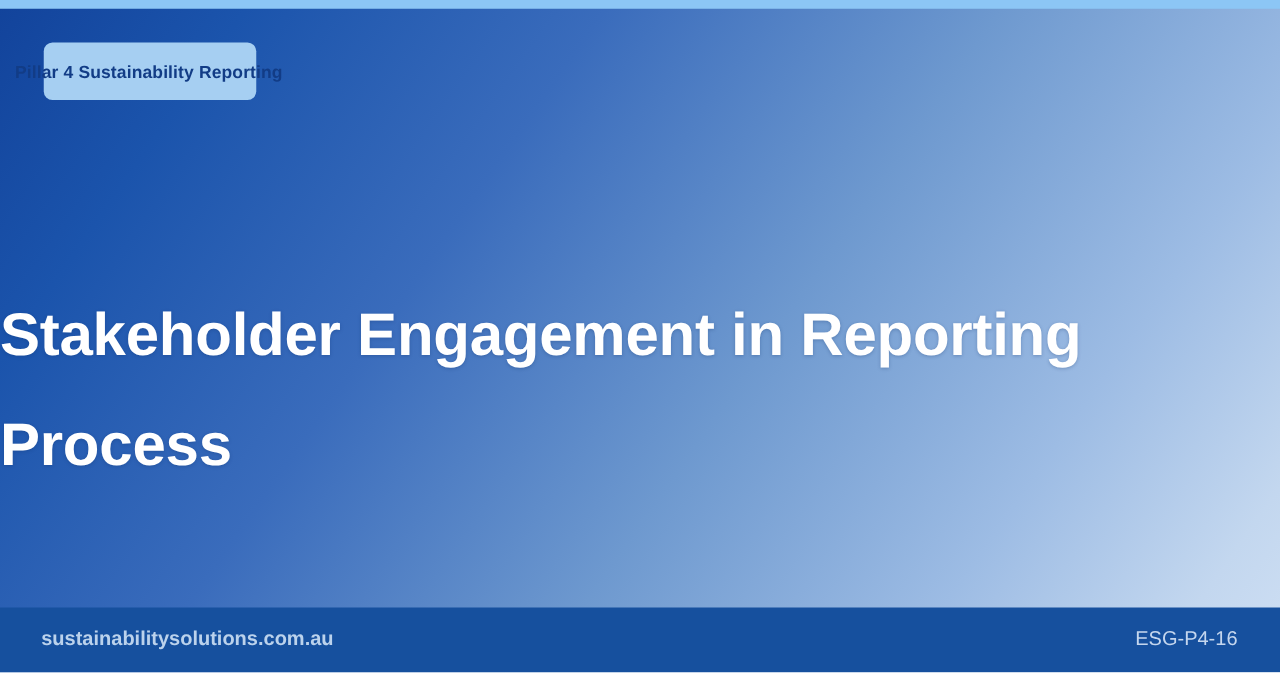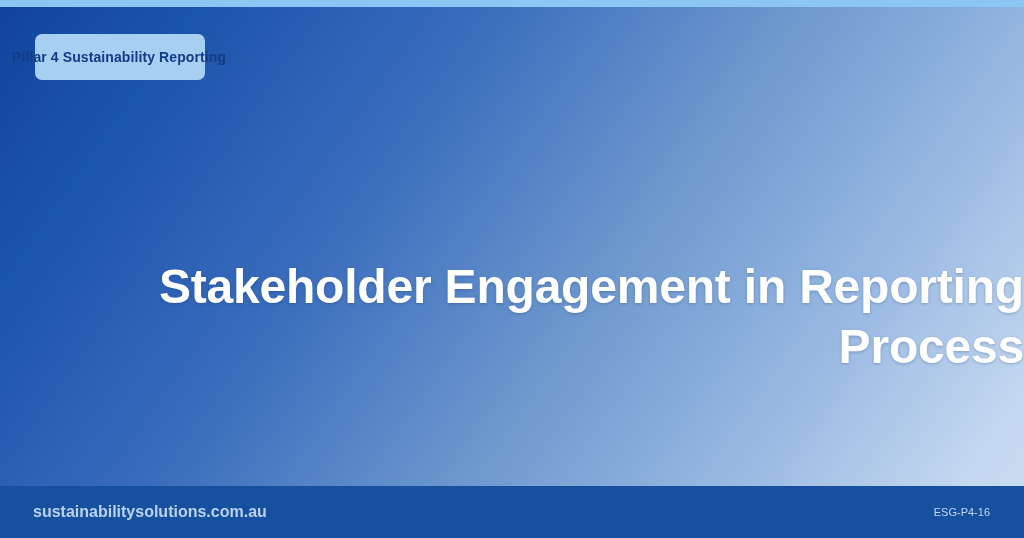--- a/index.html
+++ b/index.html
@@ -66,28 +66,27 @@
     white-space: nowrap;
     letter-spacing: 0.1px;
   }
 
   
   .title {
     position: absolute;
     left: 0;
     top: 225px;
     width: 1024px;
-    text-align: right;
+    text-align: left;
     font-size: 48px;
     font-weight: bold;
     color: #FFFFFF;
     letter-spacing: -0.2px;
-    line-height: 60px;
+    line-height: 88px;
     text-shadow: 0 1px 3px rgba(15, 45, 100, 0.28);
-    margin-top: 32px;
   }
 
   
   .footer {
     position: absolute;
     left: 0;
     bottom: 0;
     width: 1024px;
     height: 52px;
     background: #16509E;
@@ -102,21 +101,21 @@
     font-weight: bold;
     color: #BBD2EC;
     white-space: nowrap;
   }
   .footer-code {
     position: absolute;
     right: 34px;
     top: 0;
     height: 52px;
     line-height: 52px;
-    font-size: 11px;
+    font-size: 16px;
     font-weight: normal;
     color: #C4D6EE;
     white-space: nowrap;
   }
 </style>
 </head>
 <body>
 
 <div class="slide">
 

